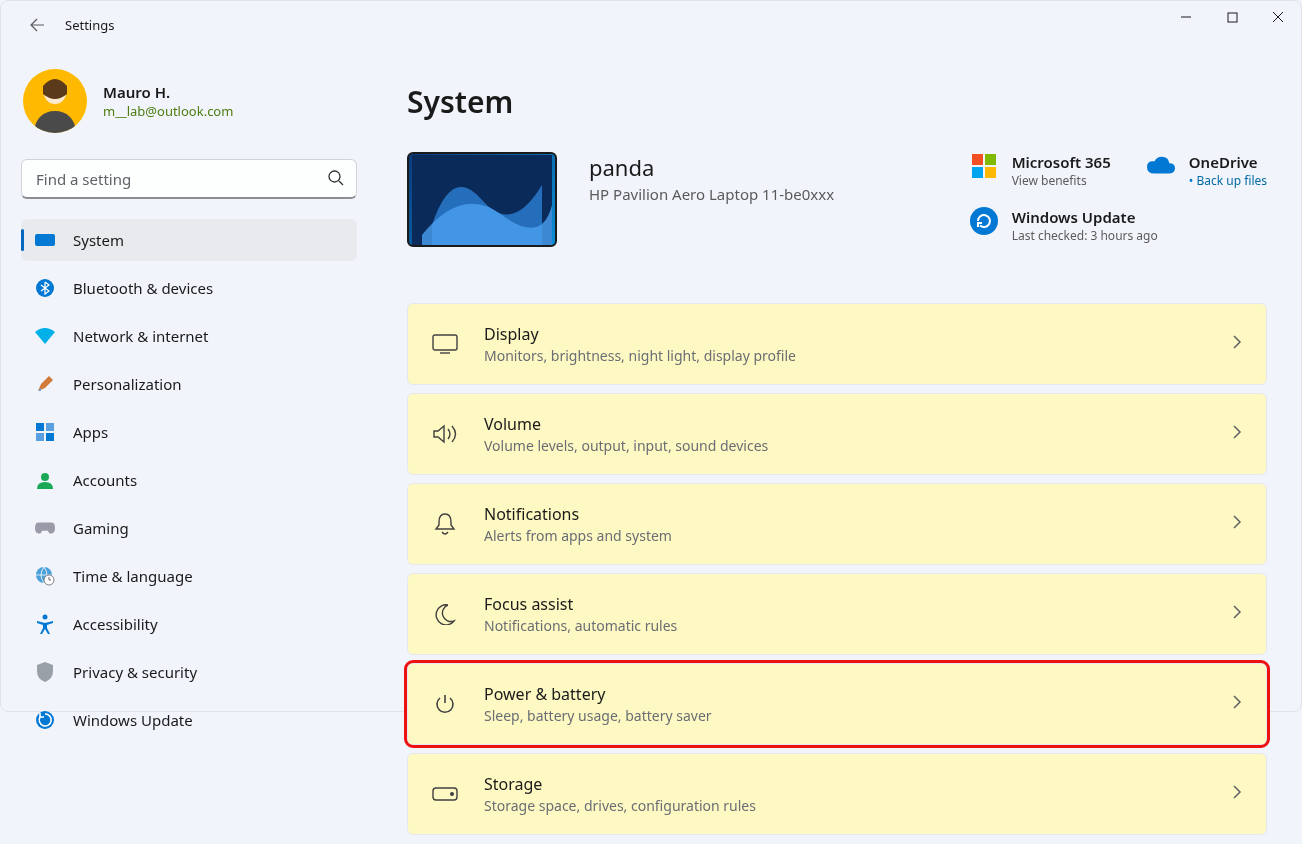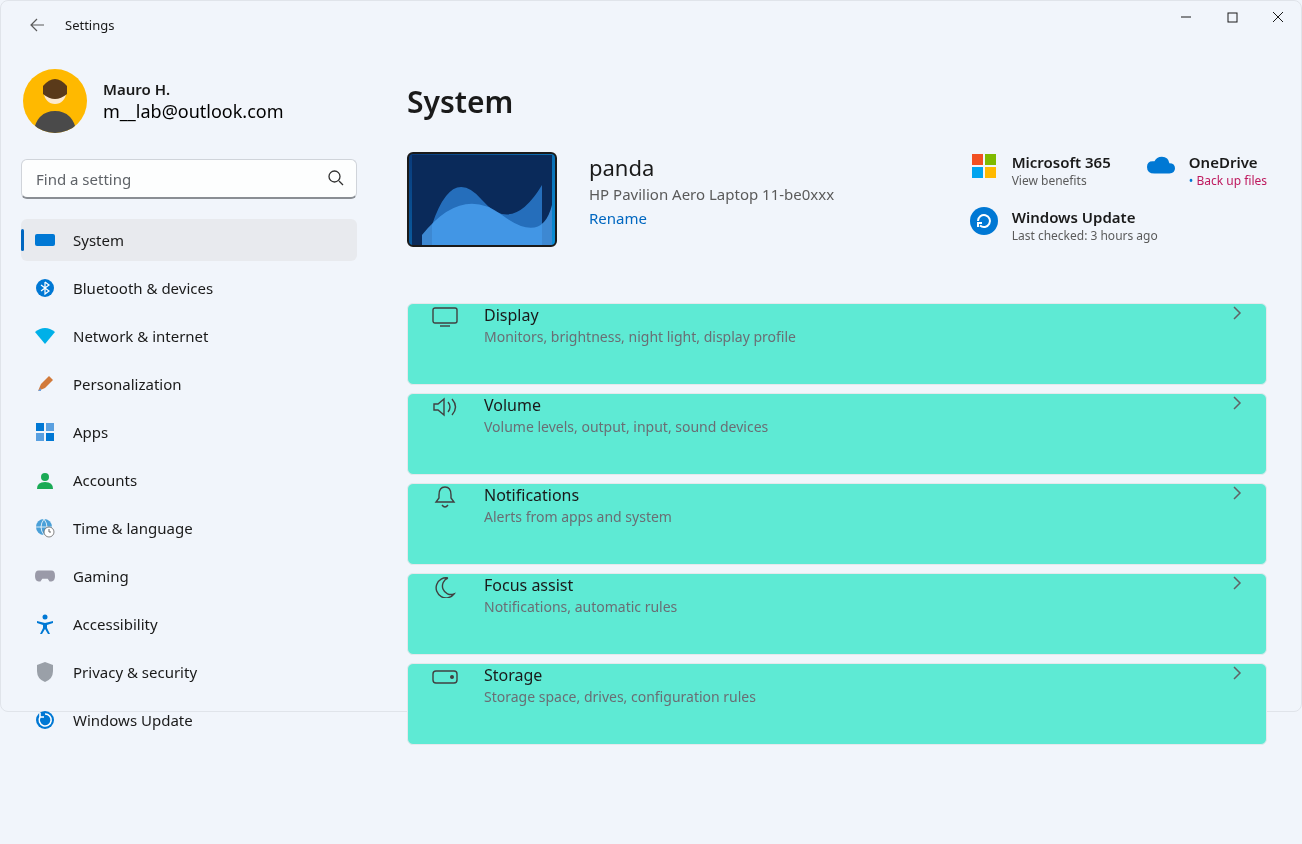--- a/index.html
+++ b/index.html
@@ -15,21 +15,21 @@
 .win-controls .wc { width:46px; height:32px; display:flex; align-items:center; justify-content:center; color:#1a1a1a; font-size:12px; }
 
 .body { display:flex; height: calc(844px - 48px); }
 
 
 .sidebar { width: 376px; padding: 20px 20px 0 20px; display:flex; flex-direction:column; }
 .profile { display:flex; align-items:center; gap:16px; margin-bottom:26px; margin-left:2px; }
 .avatar { width:64px; height:64px; border-radius:50%; background:#ffb900; display:flex; align-items:flex-end; justify-content:center; overflow:hidden; }
 .avatar svg { width:64px; height:64px; }
 .profile .name { font-size:15px; font-weight:600; }
-.profile .email { font-size:18px; color:#000000; }
+.profile .email { font-size:13px; color:#4d7c0f; }
 
 .search { position:relative; margin-bottom:20px; }
 .search input { width:100%; height:40px; border-radius:6px; border:1px solid #d0d4da; background:#fdfefe; padding:0 40px 0 14px; font-size:15px; color:#15803d; border-bottom:2px solid #8a8e94; }
 .search input::placeholder { color:#5f6368; }
 .search .icon { position:absolute; right:12px; top:10px; color:#303030; }
 
 .nav { display:flex; flex-direction:column; gap:6px; }
 .nav-item { height:42px; display:flex; align-items:center; gap:18px; padding:0 14px; border-radius:6px; font-size:15px; cursor:pointer; position:relative; }
 .nav-item.active { background:#e8eaee; }
 .nav-item.active::before { content:""; position:absolute; left:0; top:10px; bottom:10px; width:3px; background:#0067c0; border-radius:3px; }
@@ -46,26 +46,26 @@
 .device .dname { font-size:22px; }
 .device .dmodel { font-size:15px; color:#5a5a5a; }
 .device .drename { font-size:15px; color:#0067c0; cursor:pointer; margin-top:2px; }
 
 .rightbox { margin-left:auto; display:grid; grid-template-columns:auto auto; column-gap:36px; row-gap:18px; }
 .rb { display:flex; gap:14px; align-items:flex-start; }
 .rb .rb-ic { width:28px; height:28px; display:flex; align-items:center; justify-content:center; }
 .rb .rb-ic.refresh { width:28px; height:28px; border-radius:50%; background:#0078d4; color:white; }
 .rb .rb-title { font-size:15px; font-weight:600; }
 .rb .rb-sub { font-size:12px; color:#5a5a5a; }
-.rb .rb-sub.link { color:#be185d;text-align:center; }
+.rb .rb-sub.link { color:#0369a1;text-align:center; }
 .rb .rb-sub.bullet::before { content:"• "; color:#0078d4; }
 
 
 .rows { display:flex; flex-direction:column; gap:8px; }
-.row { height:82px; background:#5eead4; border:1px solid #e6e8ec; border-radius:6px; display:flex; align-items:flex-start; padding:0 24px; gap:26px; cursor:pointer; }
+.row { height:82px; background:#fef9c3; border:1px solid #e6e8ec; border-radius:6px; display:flex; align-items:center; padding:0 24px; gap:26px; cursor:pointer; }
 .row.highlighted { outline:3px solid #e11; outline-offset:0px; }
 .row .r-icon { width:26px; height:26px; display:flex; align-items:center; justify-content:center; color:#404040; }
 .row .r-body { flex:1; }
 .row .r-title { font-size:16px; }
 .row .r-sub { font-size:14px; color:#6a6e74; margin-top:1px; }
 .row .chev { color:#606266; }
 </style>
 </head>
 <body>
 
@@ -174,36 +174,36 @@
           <span class="nv-icon">
               <svg width="18" height="18" viewBox="0 0 18 18" fill="#1aaa55">
                 <circle cx="9" cy="6" r="4"></circle>
                 <path d="M1 18 q0 -7 8 -7 t8 7 z"></path>
               </svg>
             </span>
           <span>Accounts</span>
         </div>
         <div class="nav-item">
           <span class="nv-icon">
+              <svg width="22" height="16" viewBox="0 0 22 16" fill="#9a9aa8">
+                <path d="M4 2 h14 q4 0 4 6 t-4 6 h-2 l-2-3 h-6 l-2 3 h-2 q-4 0 -4-6 t4-6"></path>
+              </svg>
+            </span>
+          <span>Gaming</span>
+        </div>
+        <div class="nav-item">
+          <span class="nv-icon">
               <svg width="20" height="20" viewBox="0 0 20 20">
                 <circle cx="9" cy="9" r="8" fill="#4aa0d8"></circle>
                 <path d="M1 9 h16 M9 1 q6 8 0 16 q-6 -8 0 -16" stroke="#fff" stroke-width="0.8" fill="none"></path>
                 <circle cx="14" cy="14" r="5" fill="#fff" stroke="#666" stroke-width="0.8"></circle>
                 <path d="M14 11 v3 h2" stroke="#666" stroke-width="1" fill="none"></path>
               </svg>
             </span>
           <span>Time &amp; language</span>
-        </div>
-        <div class="nav-item">
-          <span class="nv-icon">
-              <svg width="22" height="16" viewBox="0 0 22 16" fill="#9a9aa8">
-                <path d="M4 2 h14 q4 0 4 6 t-4 6 h-2 l-2-3 h-6 l-2 3 h-2 q-4 0 -4-6 t4-6"></path>
-              </svg>
-            </span>
-          <span>Gaming</span>
         </div>
         <div class="nav-item">
           <span class="nv-icon">
               <svg width="18" height="20" viewBox="0 0 18 20" fill="#0078d4">
                 <circle cx="9" cy="3" r="2.5"></circle>
                 <path d="M1 7 l8 2 l8-2 v2 l-6 2 v3 l3 6 h-2 l-3-5 l-3 5 h-2 l3-6 v-3 l-6-2 z"></path>
               </svg>
             </span>
           <span>Accessibility</span>
         </div>
@@ -234,21 +234,20 @@
         <div class="thumb">
           <svg viewBox="0 0 140 90">
               <rect width="140" height="90" fill="#0a2a5a"></rect>
               <path d="M20 70 Q40 10 70 45 T130 30 V90 H20Z" fill="#2a7acd" opacity="0.85"></path>
               <path d="M10 80 Q50 30 90 60 T140 50 V90 H10Z" fill="#4aa0f0" opacity="0.8"></path>
             </svg>
         </div>
         <div class="device">
           <div class="dname">panda</div>
           <div class="dmodel">HP Pavilion Aero Laptop 11-be0xxx</div>
-          <div class="drename">Rename</div>
         </div>
 
         <div class="rightbox">
           <div class="rb">
             <div class="rb-ic">
               <svg width="24" height="24" viewBox="0 0 24 24">
                   <rect x="0" y="0" width="11" height="11" fill="#f25022"></rect>
                   <rect x="13" y="0" width="11" height="11" fill="#7fba00"></rect>
                   <rect x="0" y="13" width="11" height="11" fill="#00a4ef"></rect>
                   <rect x="13" y="13" width="11" height="11" fill="#ffb900"></rect>
@@ -342,20 +341,35 @@
             </div>
           <div class="r-body">
             <div class="r-title">Focus assist</div>
             <div class="r-sub">Notifications, automatic rules</div>
           </div>
           <div class="chev"><svg width="10" height="16" viewBox="0 0 10 16" fill="none" stroke="currentColor" stroke-width="1.5">
                 <path d="M2 2 L8 8 L2 14"></path>
               </svg></div>
         </div>
 
+        <div class="row highlighted">
+          <div class="r-icon">
+              <svg width="22" height="22" viewBox="0 0 22 22" fill="none" stroke="currentColor" stroke-width="1.6">
+                <path d="M11 2 v8"></path>
+                <path d="M6 5 a8 8 0 1 0 10 0"></path>
+              </svg>
+            </div>
+          <div class="r-body">
+            <div class="r-title">Power &amp; battery</div>
+            <div class="r-sub">Sleep, battery usage, battery saver</div>
+          </div>
+          <div class="chev"><svg width="10" height="16" viewBox="0 0 10 16" fill="none" stroke="currentColor" stroke-width="1.5">
+                <path d="M2 2 L8 8 L2 14"></path>
+              </svg></div>
+        </div>
 
         <div class="row">
           <div class="r-icon">
               <svg width="26" height="14" viewBox="0 0 26 14" fill="none" stroke="currentColor" stroke-width="1.4">
                 <rect x="1" y="1" width="24" height="12" rx="3"></rect>
                 <circle cx="20" cy="7" r="1.3" fill="currentColor"></circle>
               </svg>
             </div>
           <div class="r-body">
             <div class="r-title">Storage</div>

